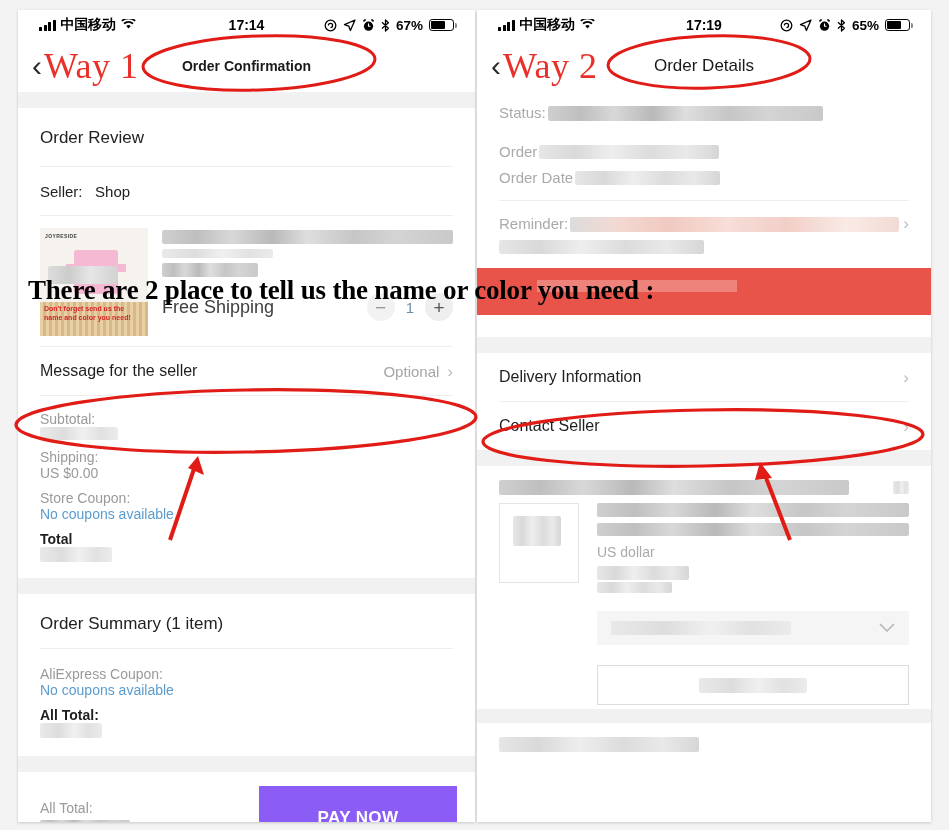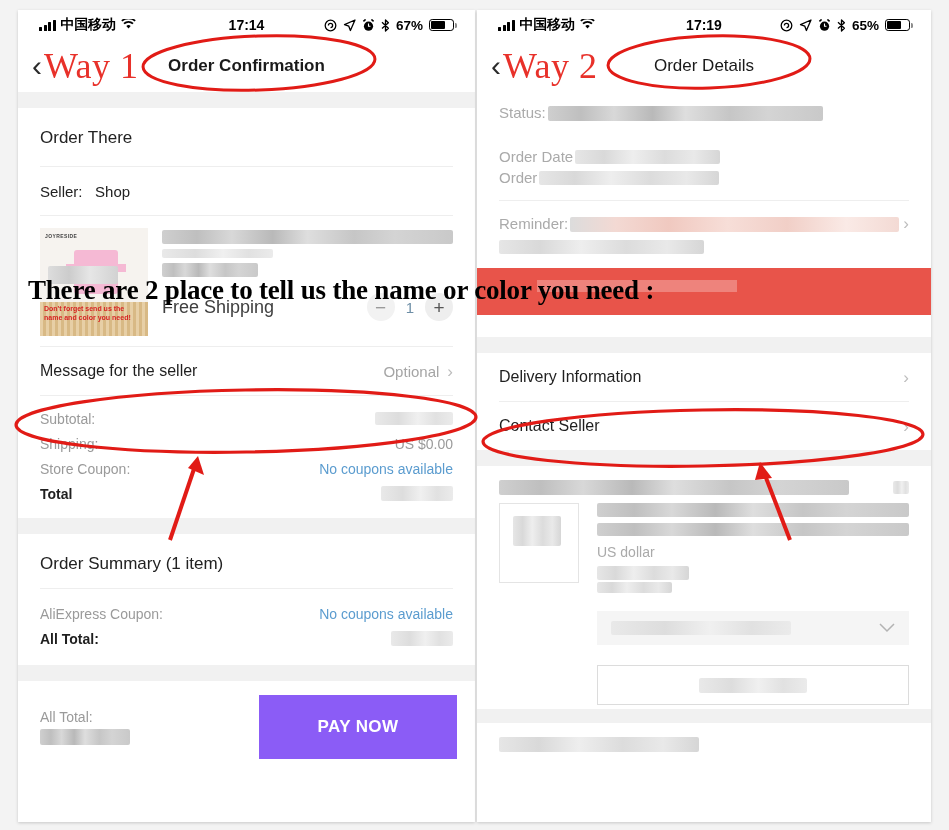--- a/index.html
+++ b/index.html
@@ -58,21 +58,21 @@
   .nav-back{
     font-size:30px;color:#2b2b2b;line-height:1;font-weight:300;
     margin-right:2px;
   }
   .nav-way{
     color:#e8312a;font-family:"Liberation Serif", serif;
     font-size:36px;line-height:1;letter-spacing:.5px;
   }
   .nav-title{
     position:absolute;left:0;right:0;text-align:center;
-    font-size:17px;font-weight:bold;color:#1a1a1a;pointer-events:none;
+    font-size:14px;font-weight:bold;color:#1a1a1a;pointer-events:none;
   }
   .nav-title.thin{font-weight:normal;font-size:17px;}
 
   
   .band{background:#f1f1f1;height:16px;}
   .sect{background:#fff;padding:0 22px;}
   .hr{height:1px;background:#eeeeee;}
   .row{display:flex;align-items:center;}
 
   .h-title{font-size:17px;color:#222;padding:20px 0 18px;}
@@ -106,21 +106,21 @@
   .st-btn.plus{color:#555;background:#eeeeee;}
   .st-qty{color:#6d8ea6;font-size:15px;}
 
   .varnote{font-size:13.5px;color:#a8a8a8;padding:8px 0 12px;}
 
   .lrow{display:flex;align-items:center;justify-content:space-between;padding:15px 0;}
   .lrow .k{font-size:16px;color:#1f1f1f;}
   .lrow .v{font-size:15px;color:#a5a5a5;display:flex;align-items:center;gap:8px;}
   .chev{color:#bdbdbd;font-size:17px;line-height:1;}
 
-  .kv{display:flex;align-items:center;justify-content:space-between;padding:4.5px 0;font-size:14px;}
+  .kv{display:flex;justify-content:space-between;padding:4.5px 0;font-size:14px;flex-direction:column;}
   .kv .k{color:#9a9a9a;}
   .kv .k.b{color:#1f1f1f;font-weight:bold;}
   .kv .v{color:#9a9a9a;}
   .kv .v.link{color:#5b9ccf;}
 
   .sum-title{font-size:17px;color:#222;padding:20px 0 14px;}
 
   .paybar{display:flex;align-items:center;justify-content:space-between;padding:14px 18px 18px 22px;background:#fff;}
   .pay-left{min-width:0;}
   .pay-left .k{font-size:14px;color:#9a9a9a;display:block;margin-bottom:4px;}
@@ -215,21 +215,21 @@
 
     <div class="navbar">
       <span class="nav-back">‹</span>
       <span class="nav-way">Way 1</span>
       <span class="nav-title">Order Confirmation</span>
     </div>
 
     <div class="band"></div>
 
     <div class="sect">
-      <div class="h-title">Order There</div>
+      <div class="h-title">Order Review</div>
       <div class="hr"></div>
       <div class="seller">
         <span>Seller:</span>
         &nbsp;
         <span>Shop</span>
       </div>
       <div class="hr"></div>
 
       <div class="prod">
         <div class="prod-img">
@@ -369,27 +369,27 @@
       <span class="nav-way">Way 2</span>
       <span class="nav-title thin">Order Details</span>
     </div>
 
     <div class="sect" style="padding-top:10px;">
       <div class="r-kv">
         <span class="k">Status:</span>
         <span class="bl g1" style="width:275px;height:15px;margin-top:2px;"></span>
       </div>
       <div style="height:18px"></div>
+      <div class="r-kv">
+        <span class="k">Order</span>
+        <span class="bl g2" style="width:180px;height:14px;margin-top:2px;"></span>
+      </div>
       <div class="r-kv" style="margin-top:5px;">
         <span class="k">Order Date</span>
         <span class="bl g2" style="width:145px;height:14px;margin-top:2px;"></span>
-      </div>
-      <div class="r-kv">
-        <span class="k">Order</span>
-        <span class="bl g2" style="width:180px;height:14px;margin-top:2px;"></span>
       </div>
       <div class="hr" style="margin-top:12px;"></div>
 
       <div class="r-kv" style="margin-top:12px;">
         <span class="k">Reminder:</span>
         <span class="bl gr" style="width:330px;height:15px;margin-top:2px;"></span>
         <span class="chev" style="margin-left:4px;">›</span>
       </div>
       <span class="bl g2" style="display:block;width:205px;height:14px;margin-top:6px;"></span>
     </div>

